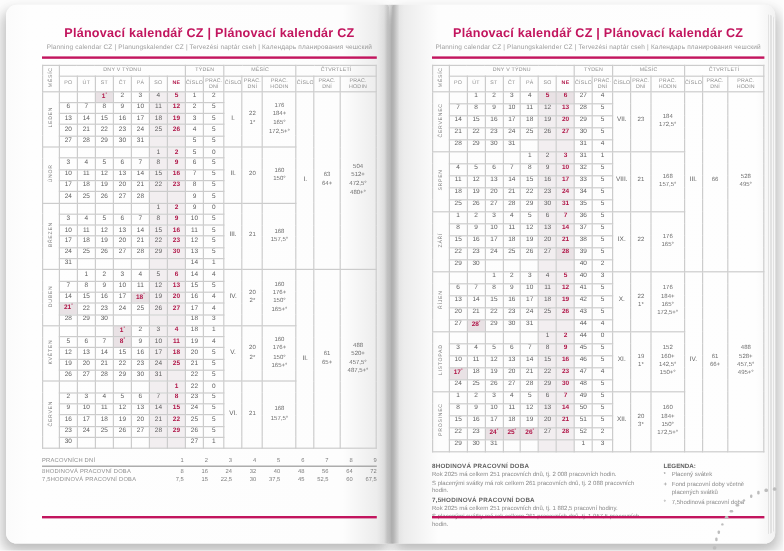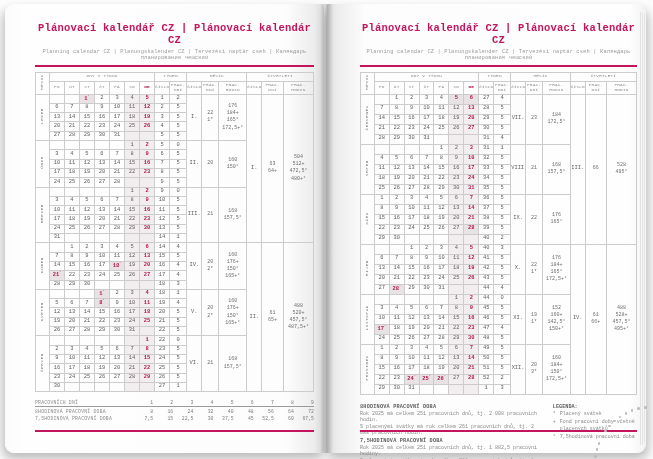--- a/index.html
+++ b/index.html
@@ -17,21 +17,21 @@
     background: linear-gradient(to left, #f2f2f2 0%, #fefefe 5%, #fdfdfd 88%, #ececec 97%, #dadada 100%);
     box-shadow: 3px 5px 10px rgba(0,0,0,0.18), 0 8px 14px rgba(0,0,0,0.10);
   }
   .page.right::after {
     content:''; position:absolute; right:0; top:8px; bottom:8px; width:6px; border-radius:0 8px 8px 0;
     background: repeating-linear-gradient(to left, #f7f7f7 0 1px, #e2e2e2 1px 2px);
   }
   .spine { position:absolute; left:320px; top:4px; width:13px; height:449px; pointer-events:none;
     background: linear-gradient(to right, rgba(0,0,0,0) 0%, rgba(0,0,0,0.16) 45%, rgba(0,0,0,0.22) 52%, rgba(0,0,0,0) 100%); }
 
-  .page-inner { position:relative; height:100%; padding:11px 10px 0 30px;font-family:Liberation Mono, monospace; }
+  .page-inner { position:relative; height:100%; padding:11px 10px 0 30px; }
   .page.right .page-inner { padding:11px 9px 0 33px; }
 
   .title { text-align:center; font-size:10.5px; font-weight:bold; color:#c2155e; letter-spacing:0.2px; margin-top:7px; }
   .subtitle { text-align:center; font-size:5.4px; color:#9b9b9b; margin-top:3px; letter-spacing:0.15px; }
   .rule { height:1.6px; background:#c2155e; }
   .rule.top { margin-top:4px; margin-bottom:5px; }
   .rule.bottom { position:absolute; left:30px; right:10px; bottom:21px; }
   .page.right .rule.bottom { left:33px; right:9px; }
 
   table.cal { border-collapse:collapse; table-layout:fixed; width:100%; }

